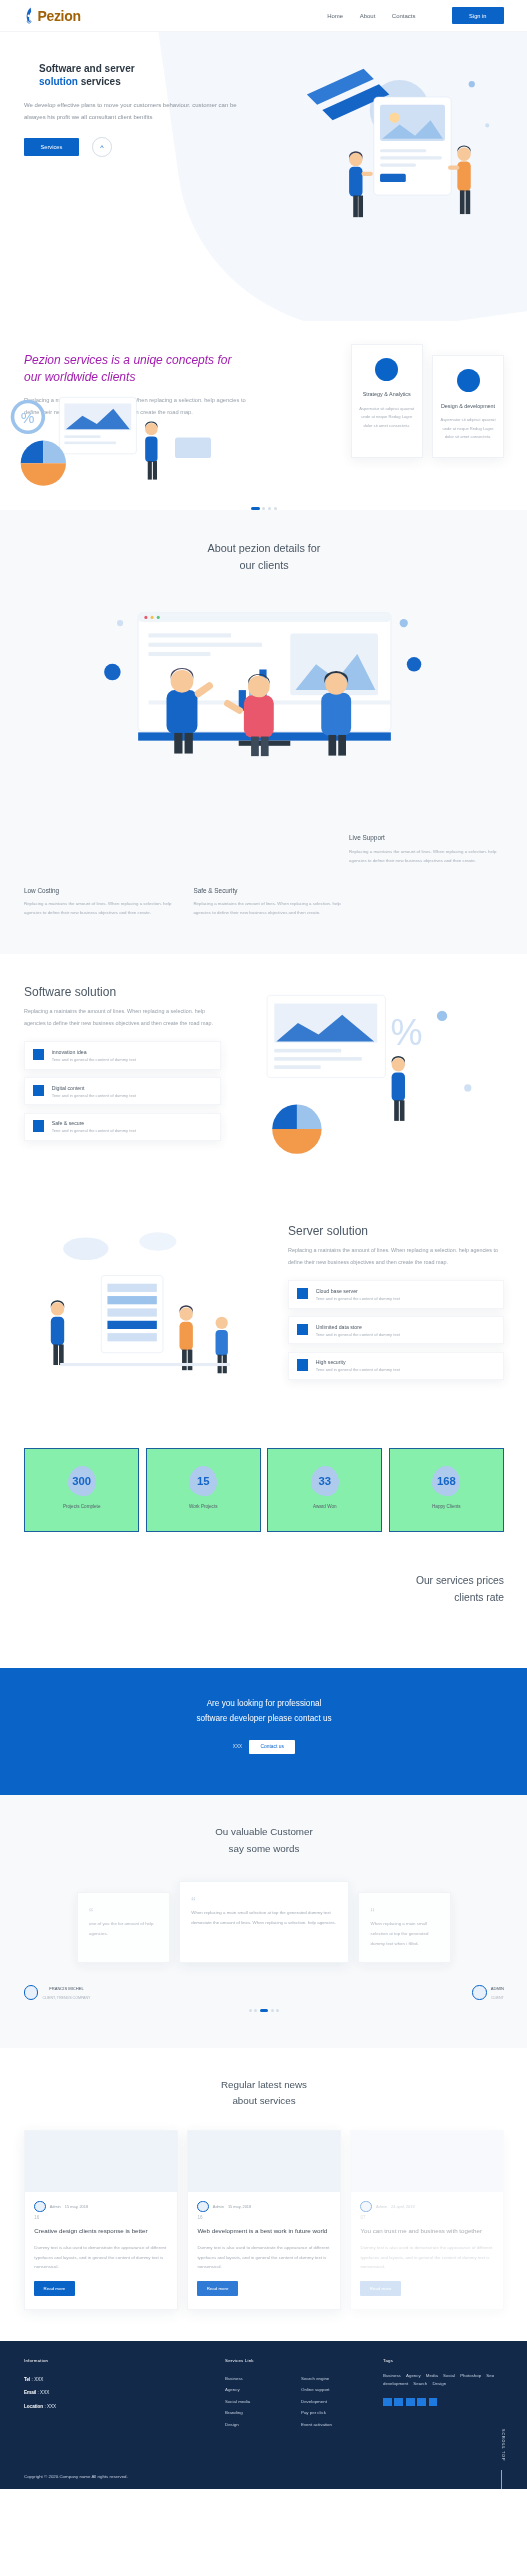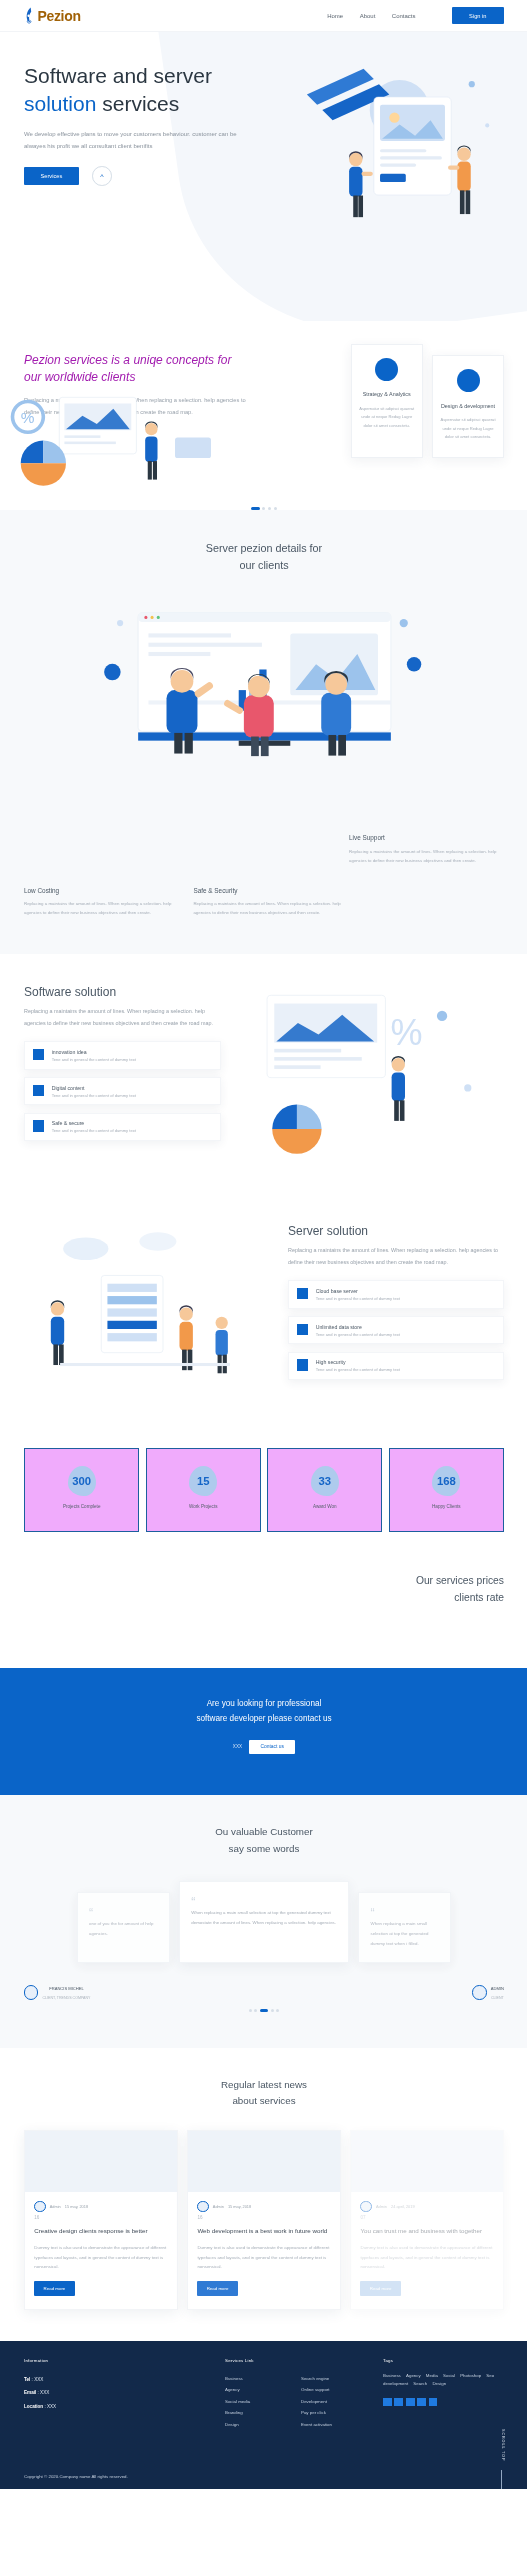--- a/index.html
+++ b/index.html
@@ -30,21 +30,21 @@
   }
   
   .hero { position: relative; height: 289px; overflow: hidden; background: #fff; }
   .hero-bg {
     position: absolute; right: -41px; top: -62px; width: 392px; height: 361px;
     background: #f4f7fb; border-radius: 0 0 0 50%;
     transform: rotate(-8deg);
   }
   .hero-inner { position: relative; padding: 30px 0 0 24px; width: 242px; z-index: 5; }
   h1.hero-title {
-    font-size: 21px; line-height: 1.32; font-weight: normal; color: #2b3742;
+    font-size: 10px; line-height: 1.32; font-weight: bold; color: #2b3742; margin-left: 15px;
   }
   h1.hero-title .hl { color: #0a64c8; }
   .hero-sub {
     margin-top: 10.3px; font-size: 6px; line-height: 2.1; color: #8a939d; width: 222px;
   }
   .hero-actions { margin-top: 13.4px; display: flex; align-items: center; gap: 13.4px; }
   .btn-primary {
     background: #0a64c8; color: #fff; border: none; font-size: 5.7px;
     padding: 6.2px 16.5px; border-radius: 1px; cursor: pointer;
     font-family: "Liberation Sans", sans-serif;
@@ -95,21 +95,21 @@
     border: 0.5px solid #f3f5f8;
   }
   .sol-ico { width: 11.3px; height: 11.3px; background: #0a64c8; flex: 0 0 11.3px; }
   .sol-item h4 { font-size: 5.2px; font-weight: normal; color: #4a5764; }
   .sol-item p { margin-top: 2.1px; font-size: 4.1px; color: #a6aeb8; }
   .sol-art { flex: 1; position: relative; min-height: 170px; }
   
   .stats { display: flex; gap: 6.2px; padding: 15.5px 24px 20.6px; }
   .stat {
     flex: 1; border: 0.5px solid #1c5f9e; padding: 17.5px 5.2px 21.6px; text-align: center;
-    background: #f0abfc;
+    background: #86efac;
   }
   .stat-blob {
     width: 28px; height: 30px; margin: 0 auto; background: #aecbed;
     border-radius: 52% 48% 44% 56% / 58% 56% 44% 42%;
     display: flex; align-items: center; justify-content: center;
   }
   .stat-num { font-size: 11.3px; font-weight: bold; color: #1565c7; }
   .stat-label { margin-top: 8.2px; font-size: 4.6px; color: #56606b; }
   
   .pricing { text-align: right; padding: 20.6px 24px 62px; }
@@ -306,21 +306,21 @@
 </section>
 <div class="dots">
   <span class="dot on"></span>
   <span class="dot"></span>
   <span class="dot"></span>
   <span class="dot"></span>
 </div>
 
 <section class="about">
   <h2>
-    <span>Server pezion details for</span><br>
+    <span>About pezion details for</span><br>
     <span>our clients</span>
   </h2>
   <div class="about-art">
     <svg width="361" height="222" viewBox="0 0 700 430">
       <rect x="105" y="40" width="490" height="230" rx="8" fill="#ffffff" stroke="#dde7f2"></rect>
       <rect x="105" y="40" width="490" height="18" rx="8" fill="#f0f5fa"></rect>
       <circle cx="120" cy="49" r="3" fill="#e8576c"></circle>
       <circle cx="132" cy="49" r="3" fill="#f2c14e"></circle>
       <circle cx="144" cy="49" r="3" fill="#5fc47f"></circle>
       <rect x="125" y="80" width="160" height="8" fill="#e9eff7"></rect>

